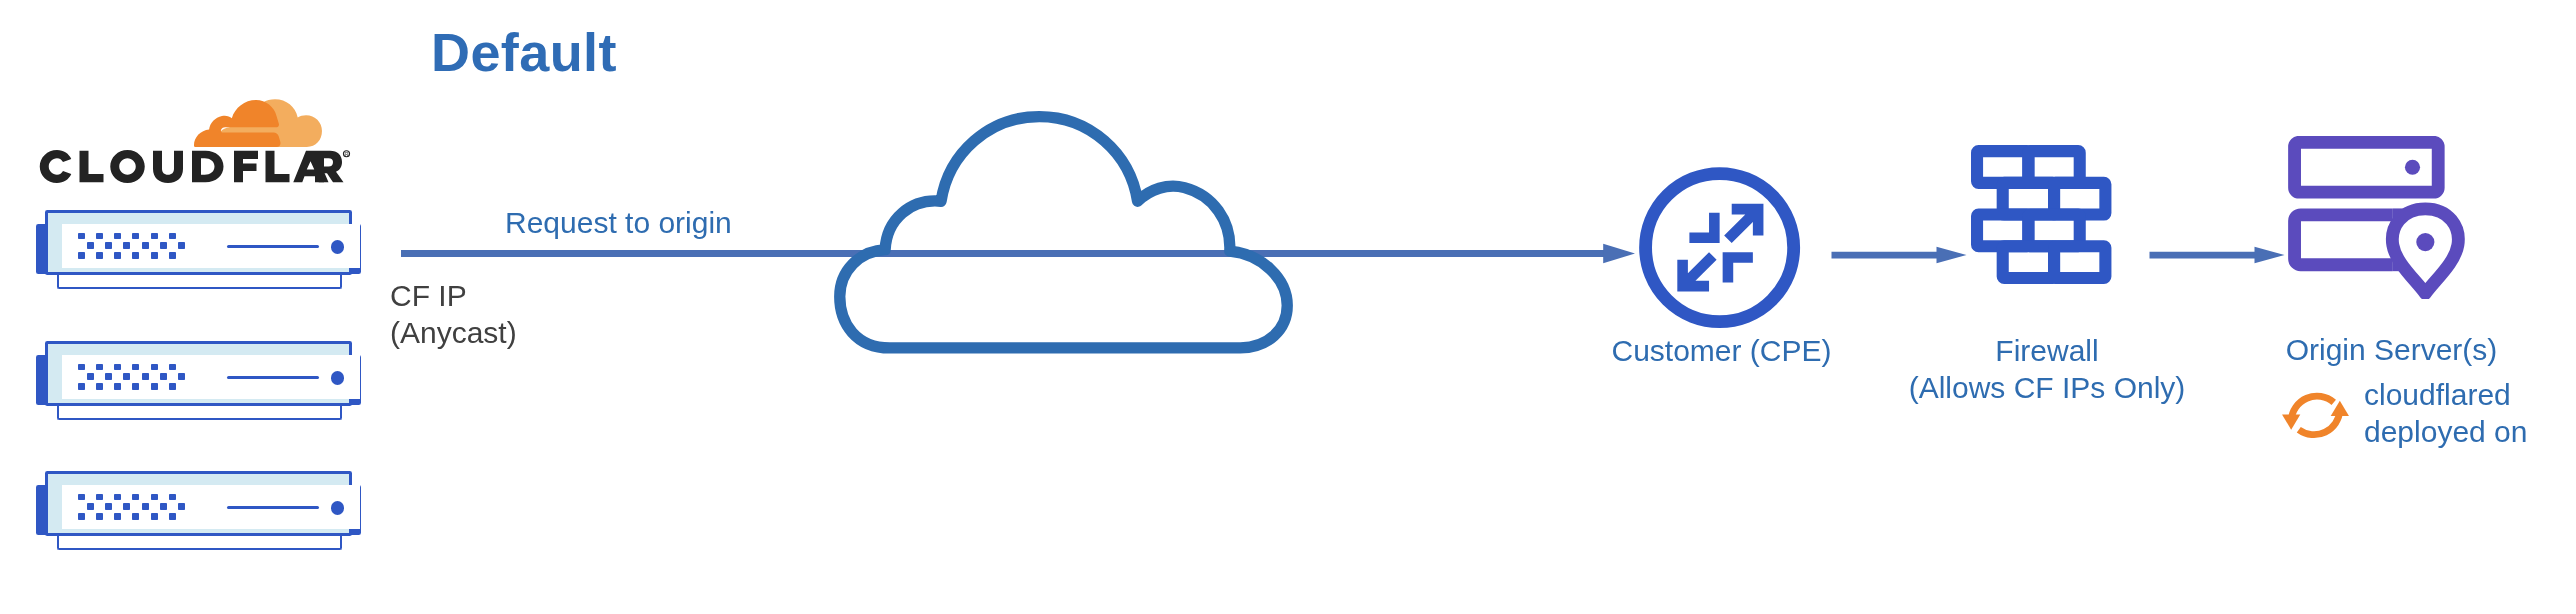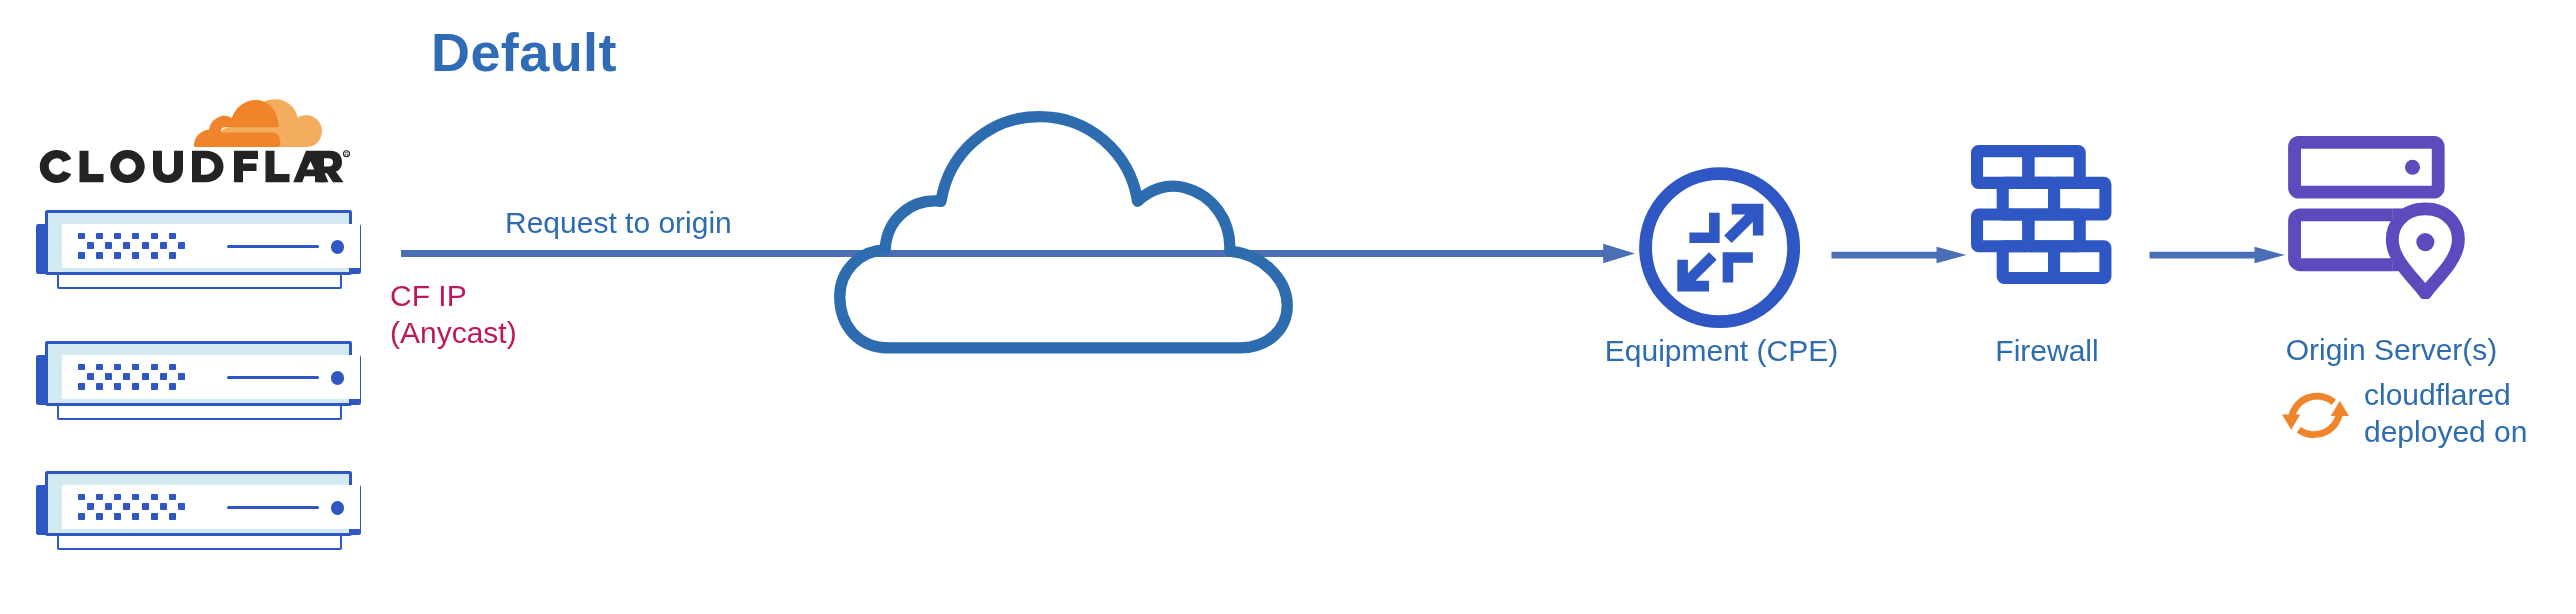--- a/index.html
+++ b/index.html
@@ -147,21 +147,21 @@
     top: 206px;
     font-size: 30px;
     color: #2e6cb0;
     white-space: nowrap;
     margin-left: 36px;
   }
   #label-cfip {
     left: 390px;
     top: 278px;
     font-size: 30px;
-    color: #be185d;
+    color: #404040;
     line-height: 1.22;
     white-space: nowrap;
   }
 
   
   #cloud {
     left: 829px;
     top: 106px;
     width: 469px;
     height: 257px;
@@ -421,21 +421,21 @@
       <path d="M62 56 L98 92 L98 66 L112 66 L112 106 L72 106 L72 92 L98 92 L62 56 Z" transform="rotate(0 95 85)"></path>
 
       <path d="M170 54 L170 96 L156 96 L156 78 L128 106 L118 96 L146 68 L128 68 L128 54 Z"></path>
 
       <path d="M56 170 L56 128 L70 128 L70 146 L98 118 L108 128 L80 156 L98 156 L98 170 Z"></path>
 
       <path d="M166 168 L130 132 L130 158 L116 158 L116 118 L156 118 L156 132 L130 132 L166 168 Z"></path>
     </g>
   </svg>
   <div class="abs" id="label-cpe">
-    <div>Equipment (CPE)</div>
+    <div>Customer (CPE)</div>
   </div>
 
   <svg class="abs" id="arrow-cpe-fw" viewBox="0 0 180 24">
     <line x1="0" y1="12" x2="146" y2="12" stroke="#4a6fb5" stroke-width="9"></line>
     <polygon points="140,1 180,12 140,23" fill="#4a6fb5"></polygon>
   </svg>
 
   <svg class="abs" id="fw-icon" viewBox="0 0 200 205">
     <g fill="none" stroke="#2f57c4" stroke-width="16" stroke-linejoin="round">
 
@@ -447,20 +447,21 @@
 
       <rect x="8" y="92" width="68" height="42" rx="2"></rect>
       <rect x="76" y="92" width="68" height="42" rx="2"></rect>
 
       <rect x="42" y="134" width="68" height="42" rx="2"></rect>
       <rect x="110" y="134" width="68" height="42" rx="2"></rect>
     </g>
   </svg>
   <div class="abs" id="label-fw">
     <div>Firewall</div>
+    <div>(Allows CF IPs Only)</div>
   </div>
 
   <svg class="abs" id="arrow-fw-origin" viewBox="0 0 180 24">
     <line x1="0" y1="12" x2="146" y2="12" stroke="#4a6fb5" stroke-width="9"></line>
     <polygon points="140,1 180,12 140,23" fill="#4a6fb5"></polygon>
   </svg>
 
   <svg class="abs" id="origin-icon" viewBox="0 0 250 215">
 
     <rect x="10" y="8" width="190" height="66" rx="6" fill="none" stroke="#5b4bbd" stroke-width="17"></rect>

